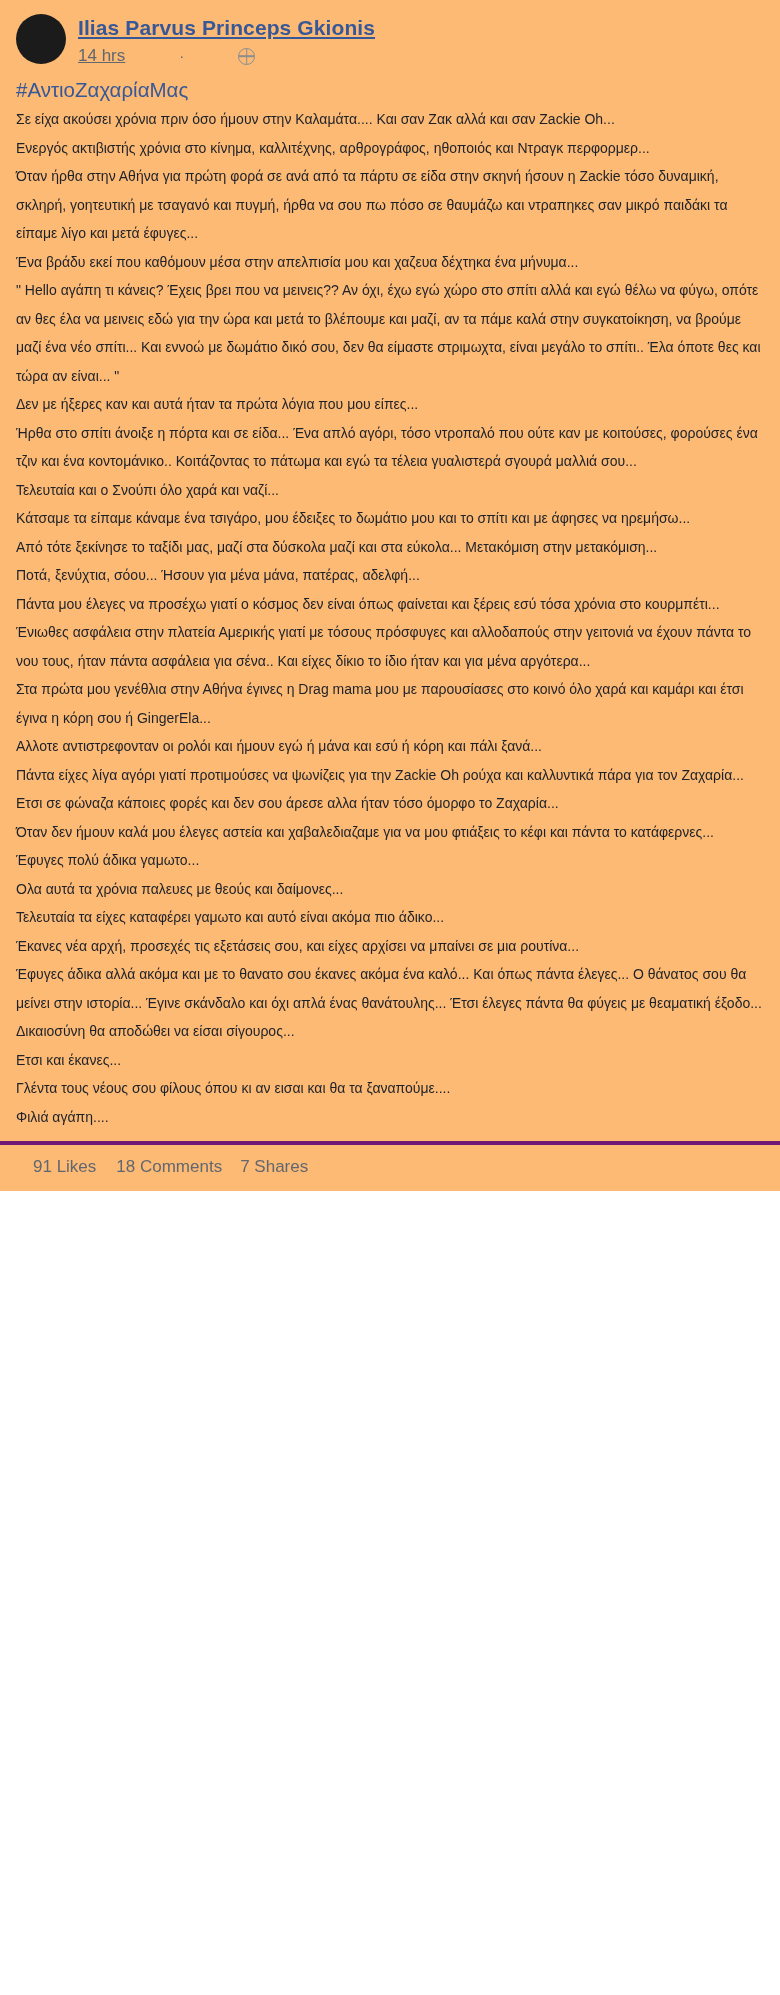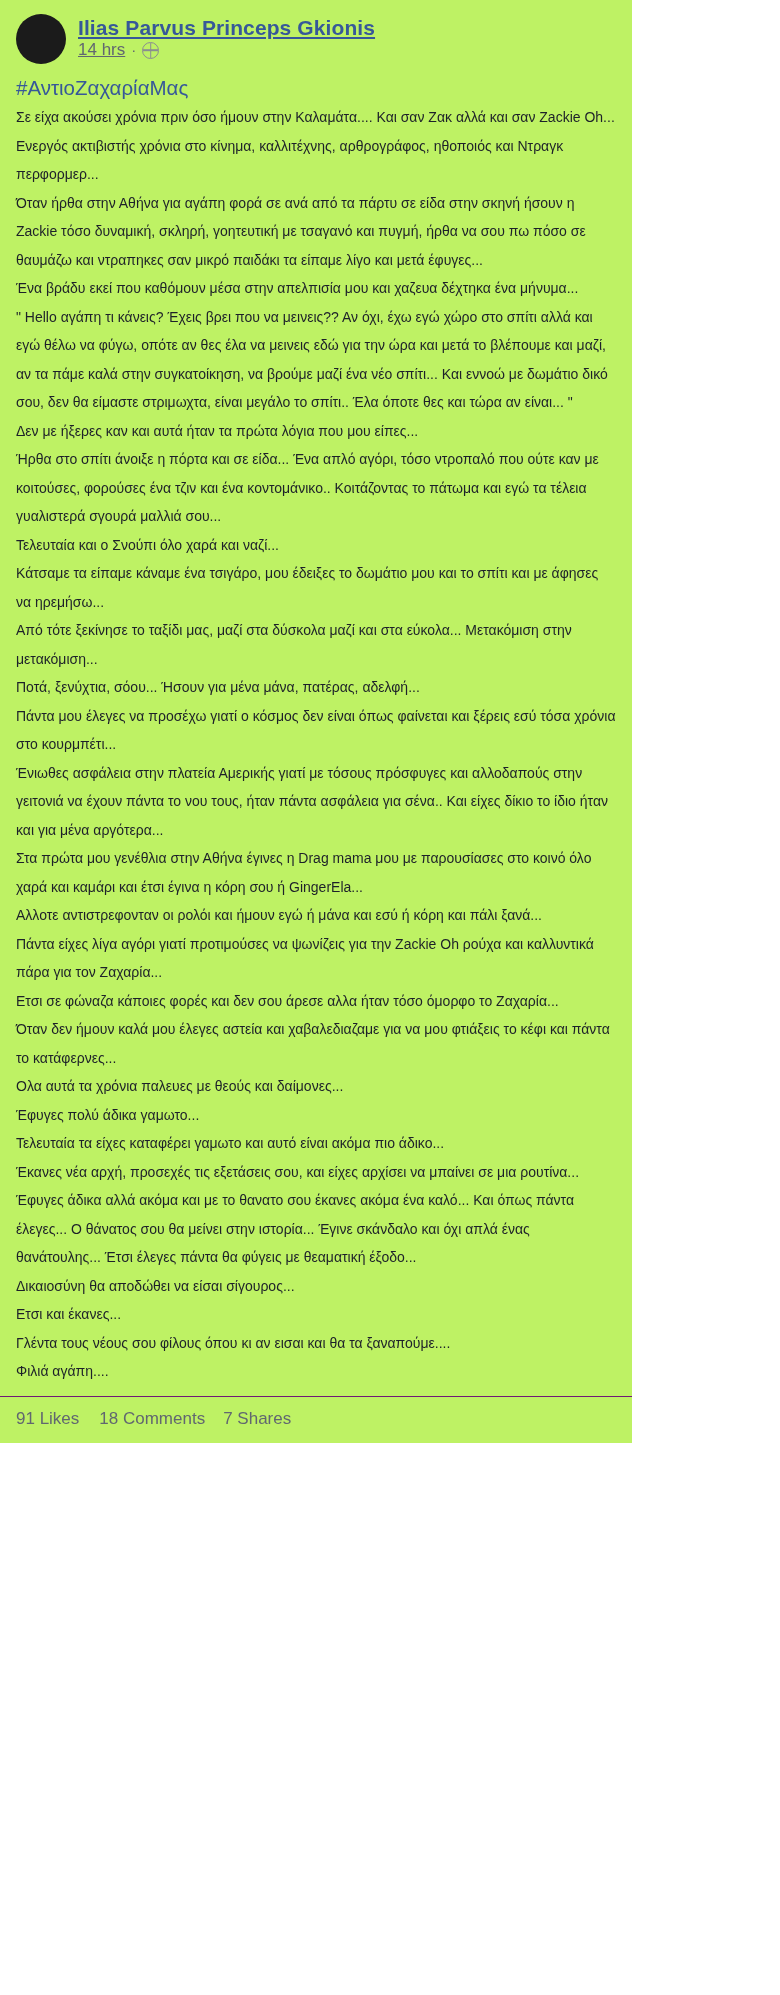--- a/index.html
+++ b/index.html
@@ -6,23 +6,23 @@
     margin: 0;
     padding: 0;
     background: #ffffff;
   }
   body {
     width: 780px;
     font-family: "Liberation Sans", sans-serif;
     color: #1d2129;
   }
   .post {
-    width: 632px;
+    width: 780px;
     box-sizing: border-box;
-    background: #bef264;
+    background: #fdba74;
     padding: 0;
   }
   .post-header {
     display: flex;
     align-items: flex-start;
     padding: 14px 16px 6px 16px;
   }
   .avatar {
     width: 50px;
     height: 50px;
@@ -40,23 +40,25 @@
   .author-name {
     font-size: 21px;
     font-weight: bold;
     color: #365899;
     line-height: 24px;
     letter-spacing: 0.1px;
   }
   .meta-row {
     display: flex;
     align-items: center;
+    margin-top: 6px;
     font-size: 17px;
     color: #616770;
     line-height: 20px;
+    gap: 48px;
   }
   .meta-time { color: #616770; }
   .meta-dot {
     margin: 0 6px;
     color: #616770;
     font-size: 15px;
   }
   .globe-icon {
     display: inline-block;
     width: 17px;
@@ -101,22 +103,22 @@
   .para {
     font-size: 14px;
     line-height: 28.5px;
     color: #1d2129;
     margin: 0;
     padding: 0;
     white-space: pre-wrap;
     word-wrap: break-word;
   }
   .footer {
-    border-top: 1px solid #701a75;
-    padding: 12px 16px 14px 16px;
+    border-top: 4px solid #701a75;
+    padding: 12px 16px 14px 33px;
     display: flex;
     align-items: center;
     font-size: 17px;
     color: #616770;
   }
   .footer-item {
     margin-right: 18px;
     color: #616770;
     text-decoration: none;
     white-space: nowrap;
@@ -138,38 +140,38 @@
         <span class="globe-icon"></span>
       </div>
     </div>
   </div>
 
   <div class="post-body">
     <a class="hashtag" href="#">#ΑντιοΖαχαρίαΜας</a>
     <div id="paras">
         <p class="para">Σε είχα ακούσει χρόνια πριν όσο ήμουν στην Καλαμάτα.... Και σαν Ζακ αλλά και σαν Zackie Oh...</p>
         <p class="para">Ενεργός ακτιβιστής χρόνια στο κίνημα, καλλιτέχνης, αρθρογράφος, ηθοποιός και Ντραγκ περφορμερ...</p>
-        <p class="para">Όταν ήρθα στην Αθήνα για αγάπη φορά σε ανά από τα πάρτυ σε είδα στην σκηνή ήσουν η Zackie τόσο δυναμική, σκληρή, γοητευτική με τσαγανό και πυγμή, ήρθα να σου πω πόσο σε θαυμάζω και ντραπηκες σαν μικρό παιδάκι τα είπαμε λίγο και μετά έφυγες...</p>
+        <p class="para">Όταν ήρθα στην Αθήνα για πρώτη φορά σε ανά από τα πάρτυ σε είδα στην σκηνή ήσουν η Zackie τόσο δυναμική, σκληρή, γοητευτική με τσαγανό και πυγμή, ήρθα να σου πω πόσο σε θαυμάζω και ντραπηκες σαν μικρό παιδάκι τα είπαμε λίγο και μετά έφυγες...</p>
         <p class="para">Ένα βράδυ εκεί που καθόμουν μέσα στην απελπισία μου και χαζευα δέχτηκα ένα μήνυμα...</p>
         <p class="para">" Hello αγάπη τι κάνεις? Έχεις βρει που να μεινεις?? Αν όχι, έχω εγώ χώρο στο σπίτι αλλά και εγώ θέλω να φύγω, οπότε αν θες έλα να μεινεις εδώ για την ώρα και μετά το βλέπουμε και μαζί, αν τα πάμε καλά στην συγκατοίκηση, να βρούμε μαζί ένα νέο σπίτι... Και εννοώ με δωμάτιο δικό σου, δεν θα είμαστε στριμωχτα, είναι μεγάλο το σπίτι.. Έλα όποτε θες και τώρα αν είναι... "</p>
         <p class="para">Δεν με ήξερες καν και αυτά ήταν τα πρώτα λόγια που μου είπες...</p>
         <p class="para">Ήρθα στο σπίτι άνοιξε η πόρτα και σε είδα... Ένα απλό αγόρι, τόσο ντροπαλό που ούτε καν με κοιτούσες, φορούσες ένα τζιν και ένα κοντομάνικο.. Κοιτάζοντας το πάτωμα και εγώ τα τέλεια γυαλιστερά σγουρά μαλλιά σου...</p>
         <p class="para">Τελευταία και ο Σνούπι όλο χαρά και ναζί...</p>
         <p class="para">Κάτσαμε τα είπαμε κάναμε ένα τσιγάρο, μου έδειξες το δωμάτιο μου και το σπίτι και με άφησες να ηρεμήσω...</p>
         <p class="para">Από τότε ξεκίνησε το ταξίδι μας, μαζί στα δύσκολα μαζί και στα εύκολα... Μετακόμιση στην μετακόμιση...</p>
         <p class="para">Ποτά, ξενύχτια, σόου... Ήσουν για μένα μάνα, πατέρας, αδελφή...</p>
         <p class="para">Πάντα μου έλεγες να προσέχω γιατί ο κόσμος δεν είναι όπως φαίνεται και ξέρεις εσύ τόσα χρόνια στο κουρμπέτι...</p>
         <p class="para">Ένιωθες ασφάλεια στην πλατεία Αμερικής γιατί με τόσους πρόσφυγες και αλλοδαπούς στην γειτονιά να έχουν πάντα το νου τους, ήταν πάντα ασφάλεια για σένα.. Και είχες δίκιο το ίδιο ήταν και για μένα αργότερα...</p>
         <p class="para">Στα πρώτα μου γενέθλια στην Αθήνα έγινες η Drag mama μου με παρουσίασες στο κοινό όλο χαρά και καμάρι και έτσι έγινα η κόρη σου ή GingerEla...</p>
         <p class="para">Αλλοτε αντιστρεφονταν οι ρολόι και ήμουν εγώ ή μάνα και εσύ ή κόρη και πάλι ξανά...</p>
         <p class="para">Πάντα είχες λίγα αγόρι γιατί προτιμούσες να ψωνίζεις για την Zackie Oh ρούχα και καλλυντικά πάρα για τον Ζαχαρία...</p>
         <p class="para">Ετσι σε φώναζα κάποιες φορές και δεν σου άρεσε αλλα ήταν τόσο όμορφο το Ζαχαρία...</p>
         <p class="para">Όταν δεν ήμουν καλά μου έλεγες αστεία και χαβαλεδιαζαμε για να μου φτιάξεις το κέφι και πάντα το κατάφερνες...</p>
+        <p class="para">Έφυγες πολύ άδικα γαμωτο...</p>
         <p class="para">Ολα αυτά τα χρόνια παλευες με θεούς και δαίμονες...</p>
-        <p class="para">Έφυγες πολύ άδικα γαμωτο...</p>
         <p class="para">Τελευταία τα είχες καταφέρει γαμωτο και αυτό είναι ακόμα πιο άδικο...</p>
         <p class="para">Έκανες νέα αρχή, προσεχές τις εξετάσεις σου, και είχες αρχίσει να μπαίνει σε μια ρουτίνα...</p>
         <p class="para">Έφυγες άδικα αλλά ακόμα και με το θανατο σου έκανες ακόμα ένα καλό... Και όπως πάντα έλεγες... Ο θάνατος σου θα μείνει στην ιστορία... Έγινε σκάνδαλο και όχι απλά ένας θανάτουλης... Έτσι έλεγες πάντα θα φύγεις με θεαματική έξοδο...</p>
         <p class="para">Δικαιοσύνη θα αποδώθει να είσαι σίγουρος...</p>
         <p class="para">Ετσι και έκανες...</p>
         <p class="para">Γλέντα τους νέους σου φίλους όπου κι αν εισαι και θα τα ξαναπούμε....</p>
         <p class="para">Φιλιά αγάπη....</p>
       </div>
   </div>
 

